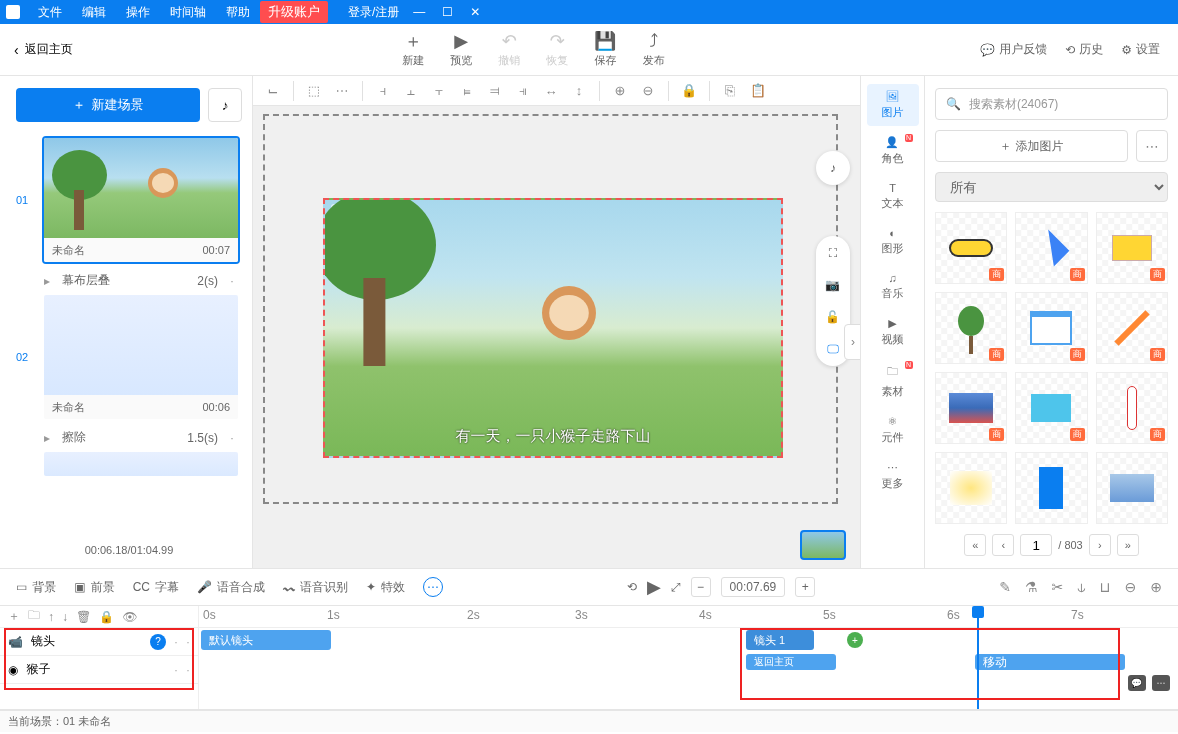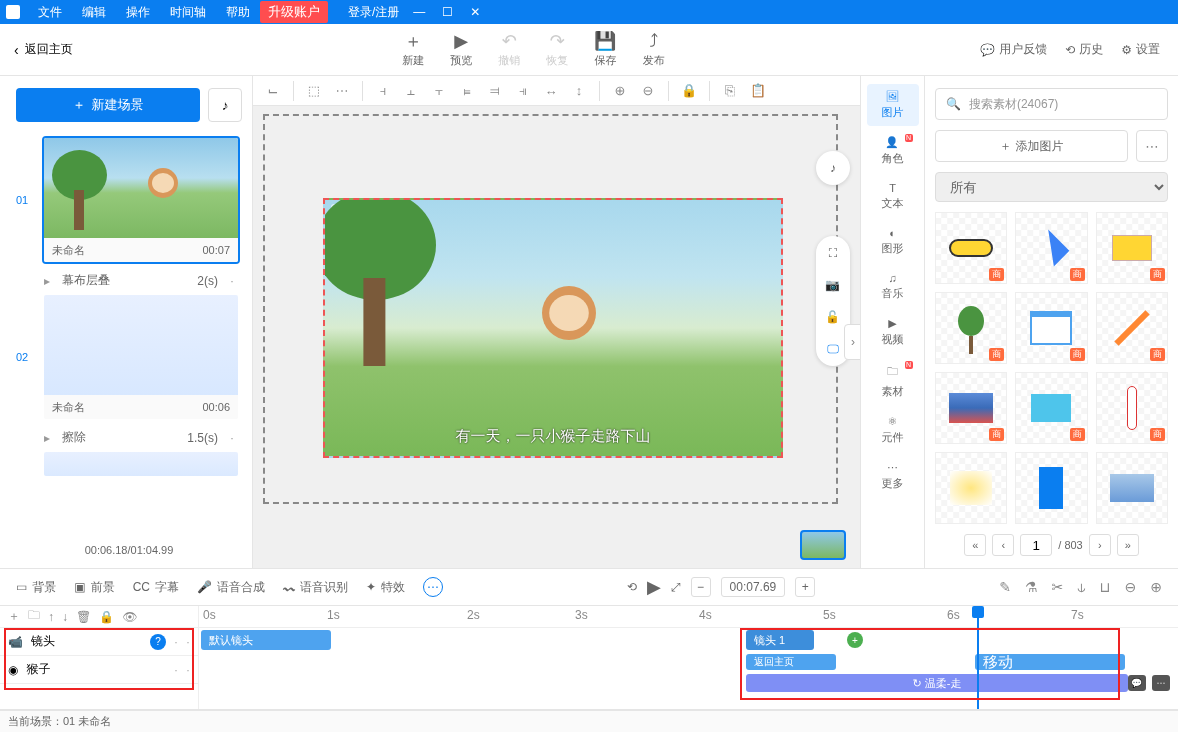--- a/index.html
+++ b/index.html
@@ -97,21 +97,21 @@
 .tl-canvas { flex: 1; position: relative; border-left: 1px solid #eee; }
 .tl-ruler { height: 22px; display: flex; position: relative; font-size: 12px; color: #888; border-bottom: 1px solid #eee; }
 .tl-tick { position: absolute; top: 2px; }
 .tl-playhead { position: absolute; top: 0; bottom: 0; width: 2px; background: #0a7ef0; left: 778px; }
 .tl-playhead::before { content: ""; position: absolute; top: 0; left: -5px; width: 12px; height: 12px; background: #0a7ef0; border-radius: 2px; }
 .tl-seg { position: absolute; height: 20px; border-radius: 3px; color: #fff; font-size: 11px; display: flex; align-items: center; padding: 0 8px; }
 .seg-default { background: #4ea3ef; left: 2px; top: 24px; width: 130px; }
 .seg-cam1 { background: #3d8edb; left: 547px; top: 24px; width: 68px; }
 .seg-add { position: absolute; left: 648px; top: 26px; width: 16px; height: 16px; background: #4caf50; border-radius: 50%; color: #fff; font-size: 10px; display: flex; align-items: center; justify-content: center; }
 .seg-fade { background: #4ea3ef; left: 547px; top: 48px; width: 90px; height: 16px; font-size: 10px; }
-.seg-move { background: #4ea3ef; left: 776px; top: 48px; width: 150px; height: 16px; font-size: 15px; }
+.seg-move { background: #4ea3ef; left: 776px; top: 48px; width: 150px; height: 16px; font-size: 12px; }
 .seg-walk { background: #7f8ff5; left: 547px; top: 68px; width: 382px; height: 18px; justify-content: center; }
 .seg-right-icons { position: absolute; right: 8px; top: 69px; display: flex; gap: 6px; }
 .seg-right-icons span { width: 18px; height: 16px; background: #555; border-radius: 3px; color: #fff; font-size: 9px; display: flex; align-items: center; justify-content: center; }
 
 .statusbar { height: 22px; background: #fafafa; border-top: 1px solid #e5e5e5; display: flex; align-items: center; padding: 0 8px; font-size: 11px; color: #666; }
 
 .monkey { width: 48px; height: 60px; position: absolute; }
 .monkey .head { width: 30px; height: 30px; background: #d9975a; border-radius: 50%; position: absolute; left: 9px; top: 0; }
 .monkey .face { width: 22px; height: 20px; background: #f5d9b5; border-radius: 50%; position: absolute; left: 13px; top: 5px; }
 .tree { width: 55px; height: 80px; position: absolute; }
@@ -492,21 +492,20 @@
       <span class="tl-tick" style="left:500px;">4s</span>
       <span class="tl-tick" style="left:624px;">5s</span>
       <span class="tl-tick" style="left:748px;">6s</span>
       <span class="tl-tick" style="left:872px;">7s</span>
     </div>
     <div class="tl-seg seg-default">默认镜头</div>
     <div class="tl-seg seg-cam1">镜头 1</div>
     <div class="seg-add">+</div>
     <div class="tl-seg seg-fade">返回主页</div>
     <div class="tl-seg seg-move">移动</div>
-    <div class="tl-seg seg-walk">↻ 温柔-走</div>
     <div class="seg-right-icons">
         <span>💬</span>
         <span>⋯</span>
       </div>
     <div class="tl-playhead"></div>
   </div>
   <div class="redbox" style="left:4px;top:22px;width:190px;height:62px;"></div>
   <div class="redbox" style="left:740px;top:22px;width:380px;height:72px;"></div>
 </div>
 

